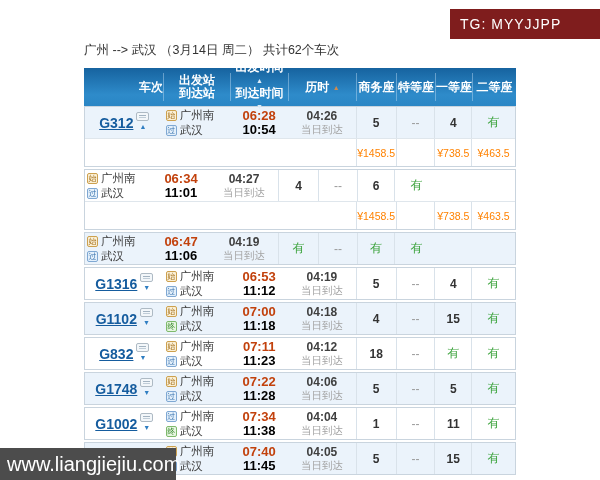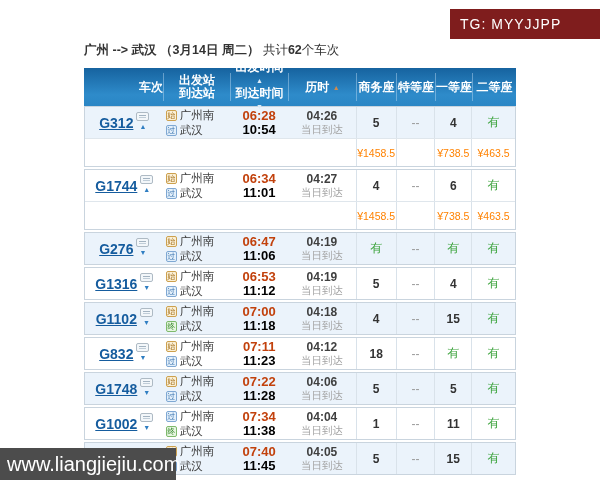--- a/index.html
+++ b/index.html
@@ -10,21 +10,21 @@
   
   .wm-top { position:absolute; top:9px; right:0; width:150px; height:30px;
     background:#7f1d1d; color:#fff; font-size:14px; line-height:30px;
     padding-left:10px; letter-spacing:1px; z-index:10; }
   .wm-bottom { position:absolute; bottom:0; left:0; width:176px; height:32px;
     background:#4c4c4c; color:#fff; font-size:20px; line-height:32px;
     padding-left:7px; z-index:10; }
 
   
   .title-line { font-size:12.5px; color:#333; margin-bottom:9px; }
-  .title-line .b { font-weight:bold; }
+  .title-line .b { font-weight:normal; }
 
   
   .train-table { width:432px; }
   .thead { display:flex; height:38px; align-items:center;
     background:linear-gradient(180deg,#16639f 0%,#2e8bca 70%,#2a86c5 100%);
     color:#fff; font-weight:bold; font-size:12px; text-align:center; }
   .thead .cell { display:flex; flex-direction:column; justify-content:center;
     height:28px; line-height:13px; border-left:1px solid rgba(190,220,245,.45); }
   .thead .cell:first-child { border-left:none;text-align:right; }
   .arrow-up, .arrow-dn { font-size:7px; vertical-align:1px; color:#dcecf9; }
@@ -155,27 +155,20 @@
       <div class="price-spacer"></div>
       <div class="price-cell col-biz">¥1458.5</div>
       <div class="price-cell col-prem"></div>
       <div class="price-cell col-first">¥738.5</div>
       <div class="price-cell col-sec">¥463.5</div>
     </div>
   </div>
 
   <div class="train-block expanded">
     <div class="train-row">
-      <div class="cellb col-train train-cell">
-        <a class="train-no">G1744</a>
-        <span class="badge-stack">
-          <span class="tt-badge"></span>
-          <span class="exp-arrow">▲</span>
-        </span>
-      </div>
       <div class="cellb col-station station-cell">
         <span class="st-line">
           <span class="st-ico start">始</span>
           <span class="st-name">广州南</span>
         </span>
         <span class="st-line">
           <span class="st-ico pass">过</span>
           <span class="st-name">武汉</span>
         </span>
       </div>
@@ -196,27 +189,20 @@
       <div class="price-spacer"></div>
       <div class="price-cell col-biz">¥1458.5</div>
       <div class="price-cell col-prem"></div>
       <div class="price-cell col-first">¥738.5</div>
       <div class="price-cell col-sec">¥463.5</div>
     </div>
   </div>
 
   <div class="train-block alt">
     <div class="train-row">
-      <div class="cellb col-train train-cell">
-        <a class="train-no">G276</a>
-        <span class="badge-stack">
-          <span class="tt-badge"></span>
-          <span class="exp-arrow">▼</span>
-        </span>
-      </div>
       <div class="cellb col-station station-cell">
         <span class="st-line">
           <span class="st-ico start">始</span>
           <span class="st-name">广州南</span>
         </span>
         <span class="st-line">
           <span class="st-ico pass">过</span>
           <span class="st-name">武汉</span>
         </span>
       </div>

